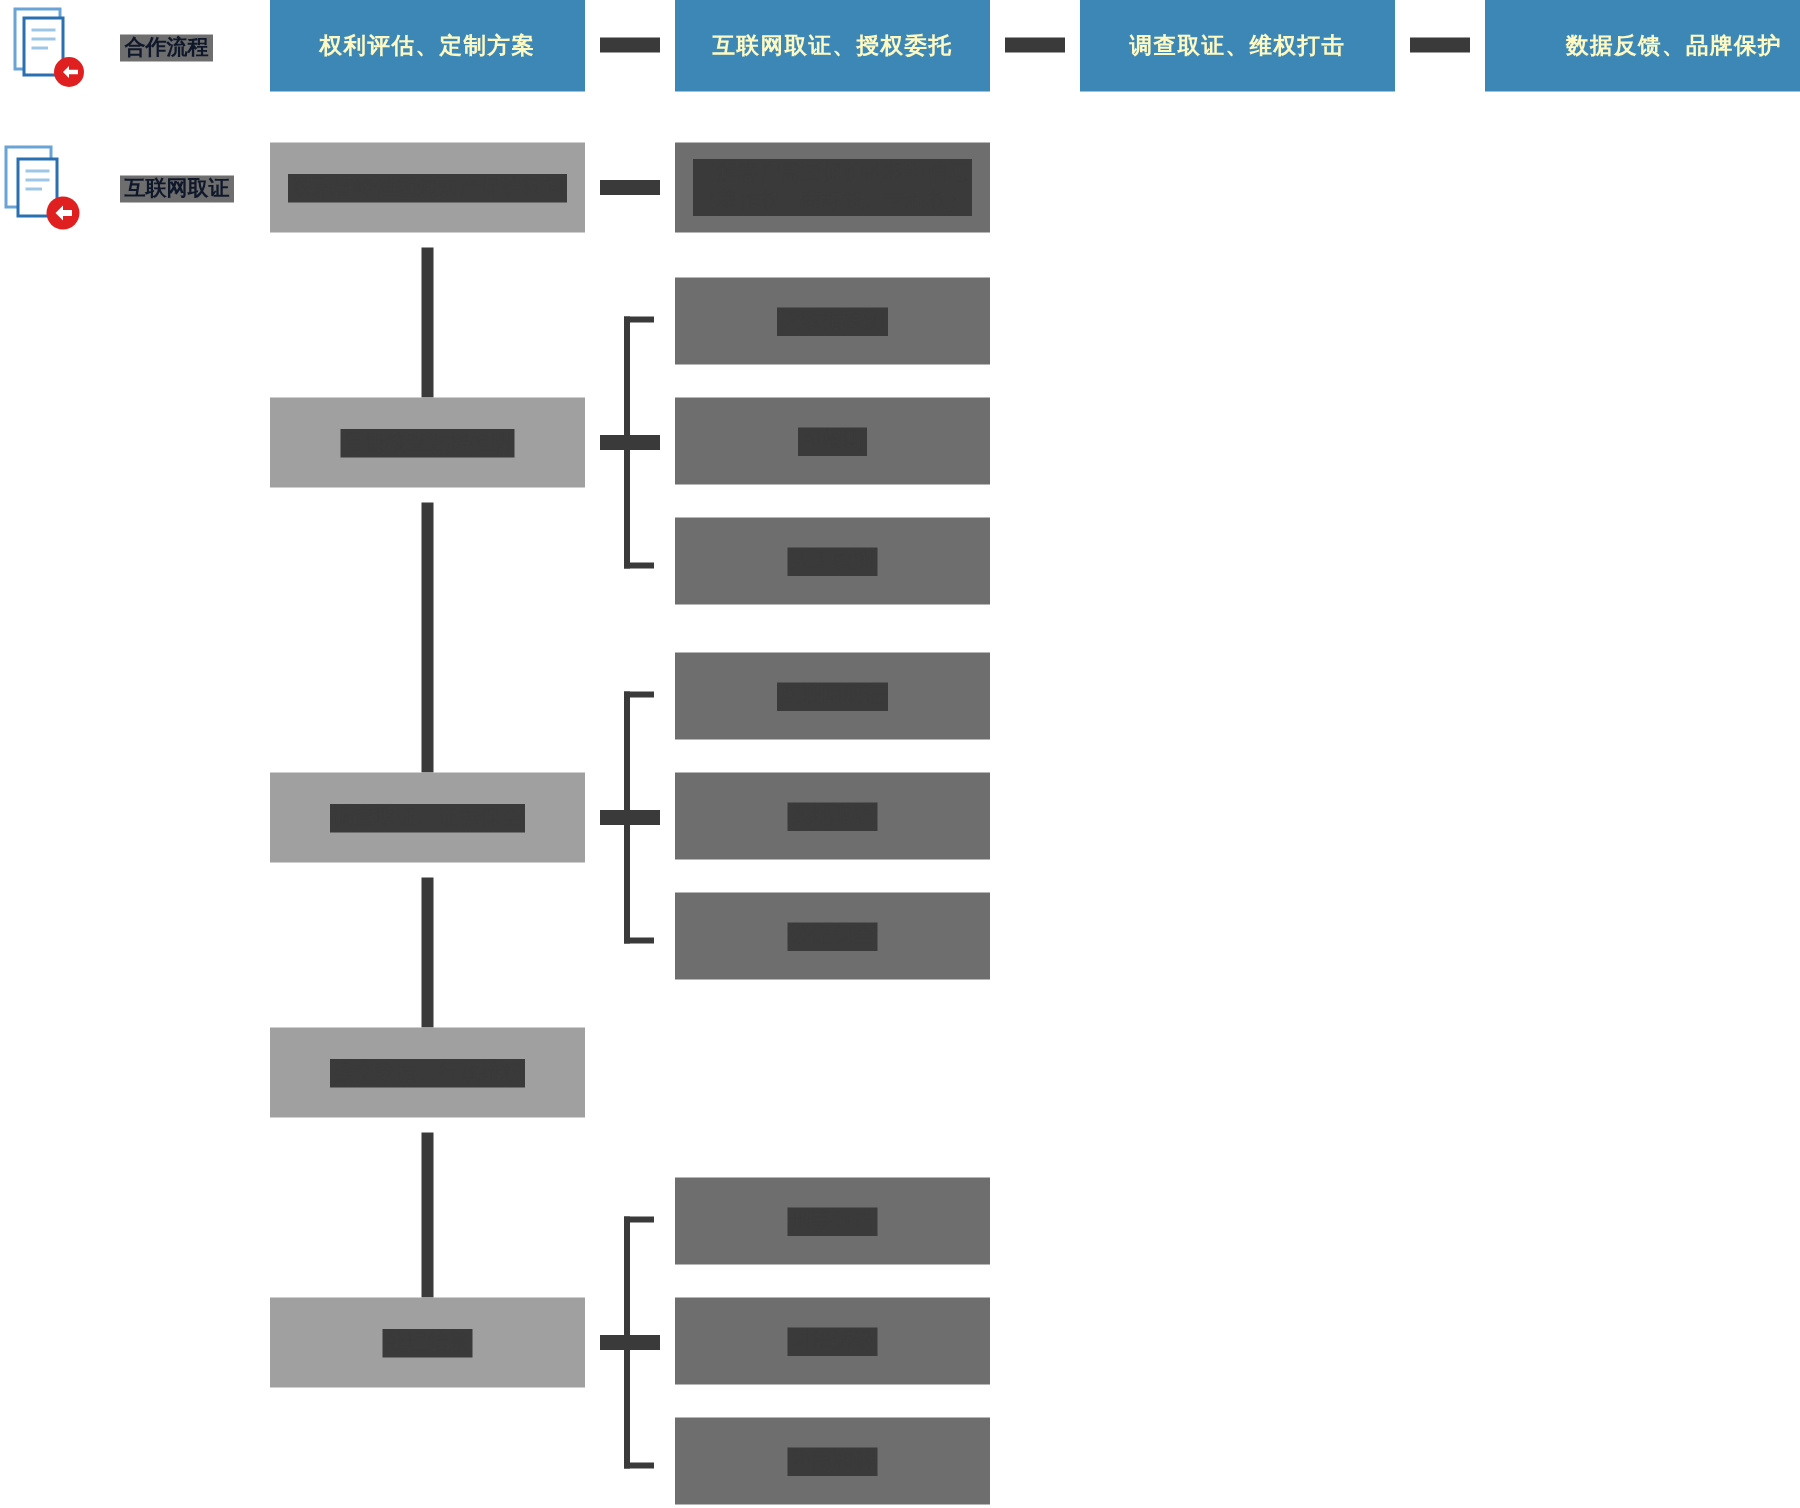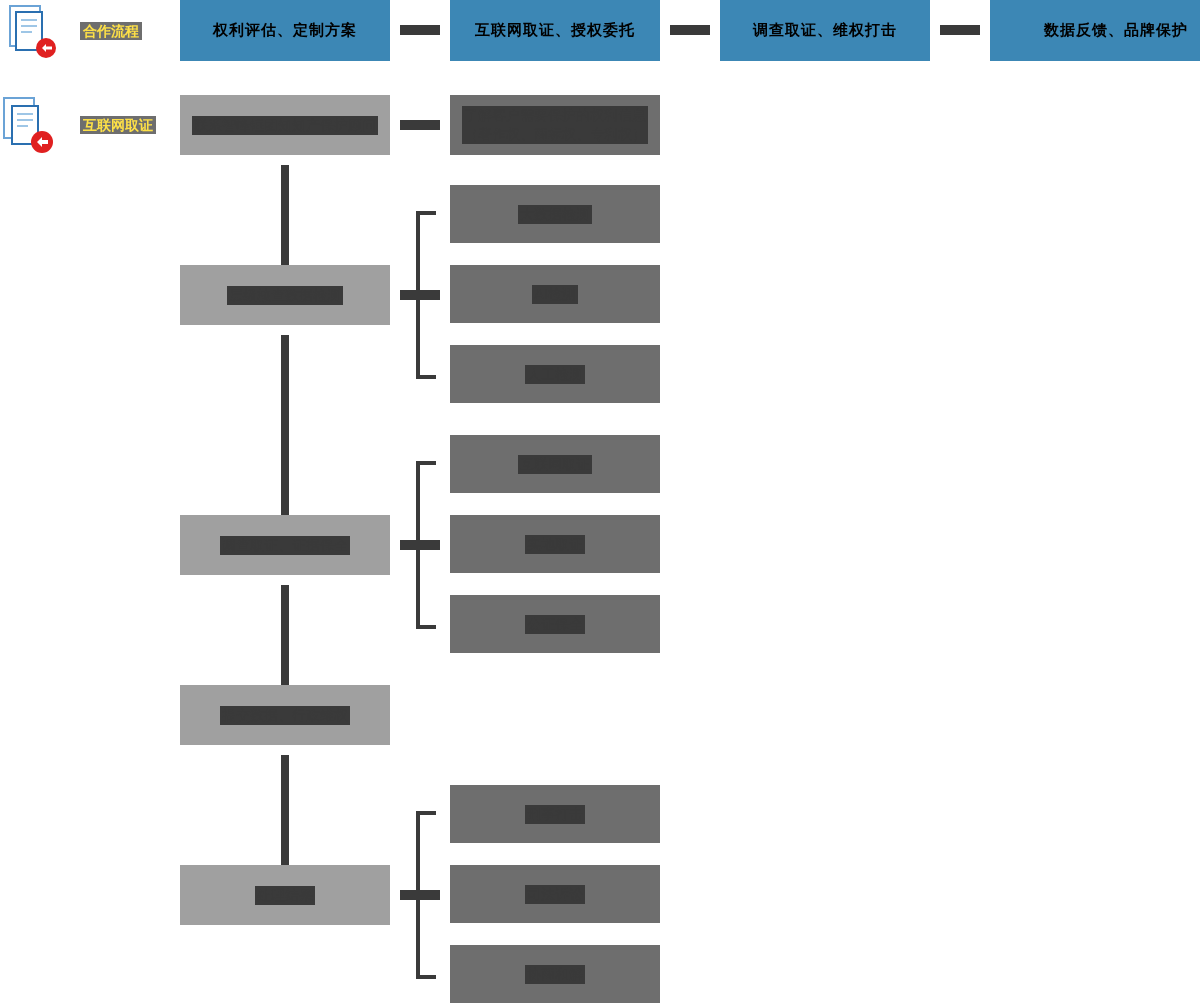--- a/index.html
+++ b/index.html
@@ -8,21 +8,21 @@
     background:#ffffff;
     font-family:"DejaVu Sans","Liberation Sans",sans-serif;
     overflow:hidden;
   }
   .abs{position:absolute;}
 
   
   .blue-box{
     height:61px;
     background:#3c87b5;
-    color:#000000;
+    color:#fef9c3;
     font-size:15px;
     font-weight:bold;
     display:flex;align-items:center;justify-content:center;
     letter-spacing:1px;
     white-space:nowrap;
   }
   .connector{
     height:10px;background:#3a3a3a;
   }
 
@@ -43,21 +43,21 @@
     background:#3a3a3a;color:#3a3a3a;
     display:inline-block;
     line-height:19px;
     padding:0 2px;
   }
 
   
   .side-label{
     font-size:14px;
     font-weight:bold;
-    color:#fde047;
+    color:#0f172a;
     background:#6e6e6e;
     padding:1px 3px;
     white-space:nowrap;
   }
 
   
   .vline{background:#3a3a3a;width:8px;}
 
   
   .bracket-v{position:absolute;width:4px;background:#3a3a3a;}

